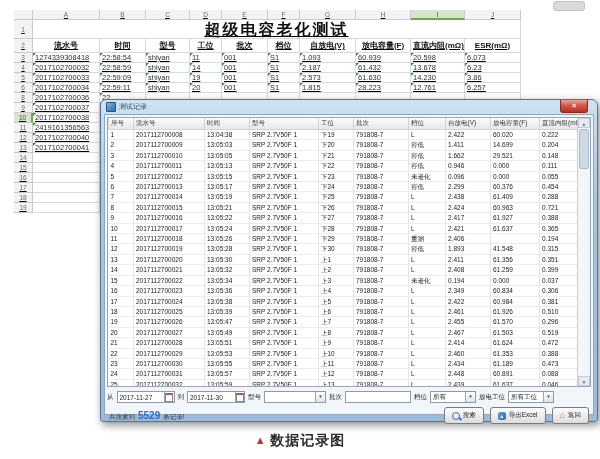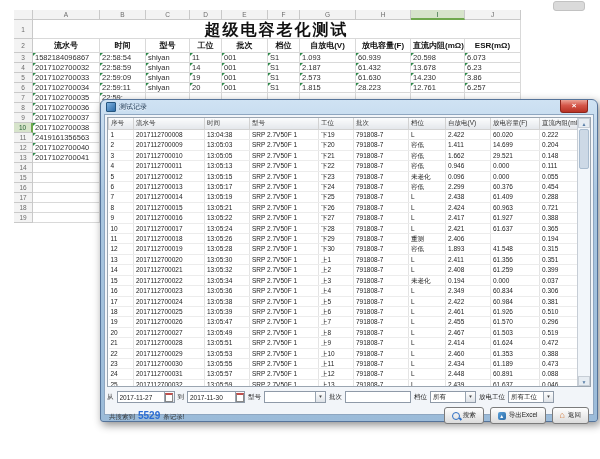--- a/index.html
+++ b/index.html
@@ -2,21 +2,21 @@
 <html><head>
 <meta charset="utf-8">
 <style>
   html,body{margin:0;padding:0;}
   body{width:600px;height:459px;background:#ffffff;position:relative;overflow:hidden;
        font-family:"Liberation Sans","DejaVu Sans",sans-serif;}
   .stage{position:absolute;inset:0;}
 
   
   .sheet{position:absolute;left:14px;top:10px;background:#fff;}
-  .srow{display:flex;}
+  .srow{display:flex;text-decoration:underline;}
   .srow>*{box-sizing:border-box;border-right:1px solid #d9d9d9;border-bottom:1px solid #d9d9d9;
           overflow:hidden;white-space:nowrap;}
   .srow>*:nth-child(1){width:19px;}
   .srow>*:nth-child(2){width:67px;}
   .srow>*:nth-child(3){width:46px;}
   .srow>*:nth-child(4){width:44px;}
   .srow>*:nth-child(5){width:32px;}
   .srow>*:nth-child(6){width:46px;}
   .srow>*:nth-child(7){width:32px;}
   .srow>*:nth-child(8){width:56px;}
@@ -146,21 +146,21 @@
           <div class="cell">工位</div>
           <div class="cell">批次</div>
           <div class="cell">档位</div>
           <div class="cell">自放电(V)</div>
           <div class="cell">放电容量(F)</div>
           <div class="cell">直流内阻(mΩ)</div>
           <div class="cell">ESR(mΩ)</div>
         </div>
         <div class="srow drow">
           <div class="rn">3</div>
-          <div class="cell tri">1582184096867</div>
+          <div class="cell tri">1274339308418</div>
           <div class="cell tri">22:58:54</div>
           <div class="cell tri">shiyan</div>
           <div class="cell tri">11</div>
           <div class="cell tri">001</div>
           <div class="cell tri">S1</div>
           <div class="cell tri">1.093</div>
           <div class="cell tri">60.939</div>
           <div class="cell tri">20.598</div>
           <div class="cell tri">6.073</div>
         </div>
@@ -195,33 +195,20 @@
           <div class="cell tri">2017102700034</div>
           <div class="cell tri">22:59:11</div>
           <div class="cell tri">shiyan</div>
           <div class="cell tri">20</div>
           <div class="cell tri">001</div>
           <div class="cell tri">S1</div>
           <div class="cell tri">1.815</div>
           <div class="cell tri">28.223</div>
           <div class="cell tri">12.761</div>
           <div class="cell tri">6.257</div>
-        </div>
-        <div class="srow drow">
-          <div class="rn">7</div>
-          <div class="cell tri">2017102700035</div>
-          <div class="cell tri">22:59:</div>
-          <div class="cell"></div>
-          <div class="cell"></div>
-          <div class="cell"></div>
-          <div class="cell"></div>
-          <div class="cell"></div>
-          <div class="cell"></div>
-          <div class="cell"></div>
-          <div class="cell"></div>
         </div>
         <div class="srow drow">
           <div class="rn">8</div>
           <div class="cell tri">2017102700036</div>
           <div class="cell tri">22</div>
           <div class="cell"></div>
           <div class="cell"></div>
           <div class="cell"></div>
           <div class="cell"></div>
           <div class="cell"></div>
@@ -763,13 +750,17 @@
           </span>
           <span class="dlg-btn">
             <span class="ico-home">⌂</span>
             <span>返回</span>
           </span>
         </span>
       </div>
     </div>
   </div>
 
+  <div class="caption">
+    <span class="cap-marker">▲</span>
+    <span class="cap-text">数据记录图</span>
+  </div>
 </div>
 
 </body></html>

